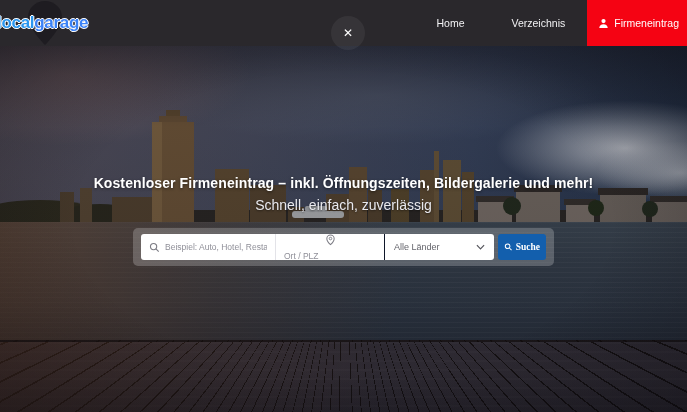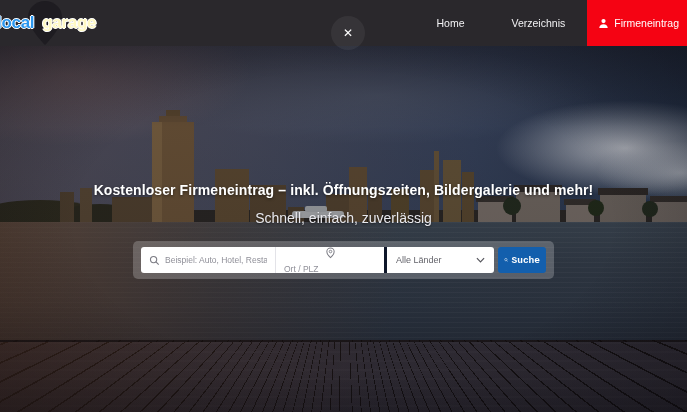--- a/index.html
+++ b/index.html
@@ -15,23 +15,22 @@
     background:#2a282c; display:flex; align-items:center; z-index:30;
   }
   .logo { position:relative; height:46px; display:flex; align-items:center; margin-left:-5px; padding-left:2px; }
   .logo-pin { position:absolute; left:28px; top:0; width:44px; height:46px; z-index:0; }
   .logo-text { position:relative; z-index:1; font-size:17px; font-weight:800; letter-spacing:-0.3px; white-space:nowrap; }
   .logo-local {
     color:#2b97ef;
     text-shadow:-1px 0 0 #fff, 1px 0 0 #fff, 0 -1px 0 #fff, 0 1px 0 #fff;
   }
   .logo-garage {
-    color:#fef9c3;
+    color:#3b82f6;
     text-shadow:-1px 0 0 #fff, 1px 0 0 #fff, 0 -1px 0 #fff, 0 1px 0 #fff;
-    padding-left:8px;
   }
   .nav-right { margin-left:auto; display:flex; align-items:center; height:46px; }
   .nav-link {
     color:#f2f2f4; font-size:10.5px; margin-right:22px; cursor:pointer; white-space:nowrap;padding-left:25px;
   }
   .kc-button {
     height:46px; background:#f50313; color:#fff; border:0; cursor:pointer;
     display:flex; align-items:center; gap:5px; padding:0 26px 0 11px; margin-right:-18px;
     font-size:10.5px; font-family:inherit; white-space:nowrap;
   }
@@ -76,21 +75,21 @@
   .hero-overlay {
     position:absolute; inset:0; pointer-events:none;
     background:
       radial-gradient(ellipse at 50% 48%, transparent 55%, rgba(8,8,14,0.38) 100%),
       linear-gradient(180deg, rgba(16,15,20,0.55) 0%, rgba(16,15,20,0.28) 22%, rgba(13,13,19,0.34) 70%, rgba(9,9,15,0.5) 100%);
   }
 
   
   .hero-content { position:absolute; left:0; top:124px; width:687px; text-align:center; z-index:10; }
   .hero-title {
-    margin:12px; color:#ffffff; font-size:14px; font-weight:700; letter-spacing:0.1px;
+    margin:5px; color:#ffffff; font-size:14px; font-weight:700; letter-spacing:0.1px;
     text-shadow:0 1px 3px rgba(0,0,0,0.5);
   }
   .hero-subtitle {
     margin:6px 0 0 0; color:#e9e9ee; font-size:14px; font-weight:400;
     text-shadow:0 1px 2px rgba(0,0,0,0.5);
   }
 
   .search-panel {
     width:405px; margin:15px auto 0 auto; padding:6px 8px;
     background:rgba(255,255,255,0.22); border-radius:5px;
@@ -103,27 +102,27 @@
   .field { display:flex; align-items:center; gap:5px; padding:0 8px; }
   .field svg { flex:0 0 auto; }
   .field-keyword { width:118px; }
   .field-location { width:92px; border-left:1px solid #e3e3e8;flex-direction:column; }
   .field input {
     border:0; outline:0; padding:0; width:100%; background:transparent;
     font-size:8.5px; color:#333; font-family:inherit;
   }
   .field input::placeholder { color:#8f8f98; }
   .country-select {
-    flex:1; border-left:3px solid #0f172a; display:flex; align-items:center;
+    flex:1; border-left:1px solid #0f172a; display:flex; align-items:center;
     justify-content:space-between; padding:0 9px; cursor:pointer;
   }
   .country-label { font-size:9px; color:#64646b; }
   .suche-btn {
     width:48px; height:26px; flex:0 0 auto; background:#135fad; border:0; border-radius:3px;
-    color:#fff; font-size:9.5px; font-weight:700; font-family:Liberation Mono, monospace; cursor:pointer;
+    color:#fff; font-size:9.5px; font-weight:700; font-family:Liberation Serif, serif; cursor:pointer;
     display:flex; align-items:center; justify-content:center; gap:3px;
   }
 </style>
 </head>
 <body>
 
 <header class="navbar">
   <div class="logo">
     <svg class="logo-pin" viewBox="0 0 44 46">
       <path d="M22 1 C12.6 1 5 8.2 5 17.2 C5 28 22 45 22 45 S39 28 39 17.2 C39 8.2 31.4 1 22 1 Z" fill="#1e1c21"></path>

